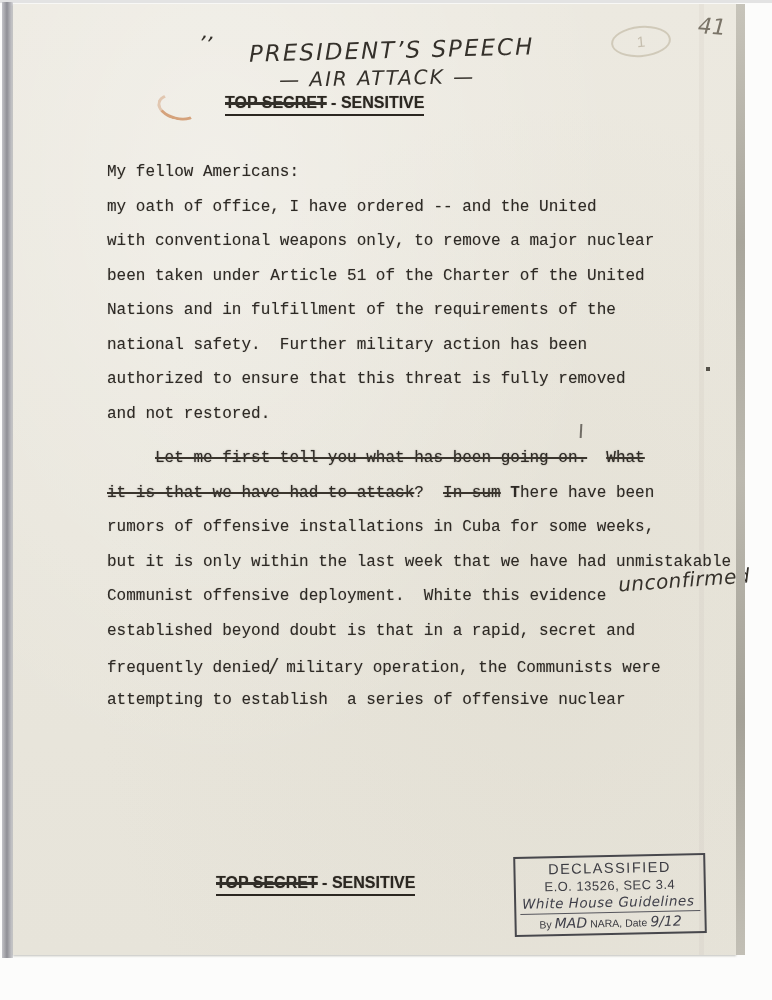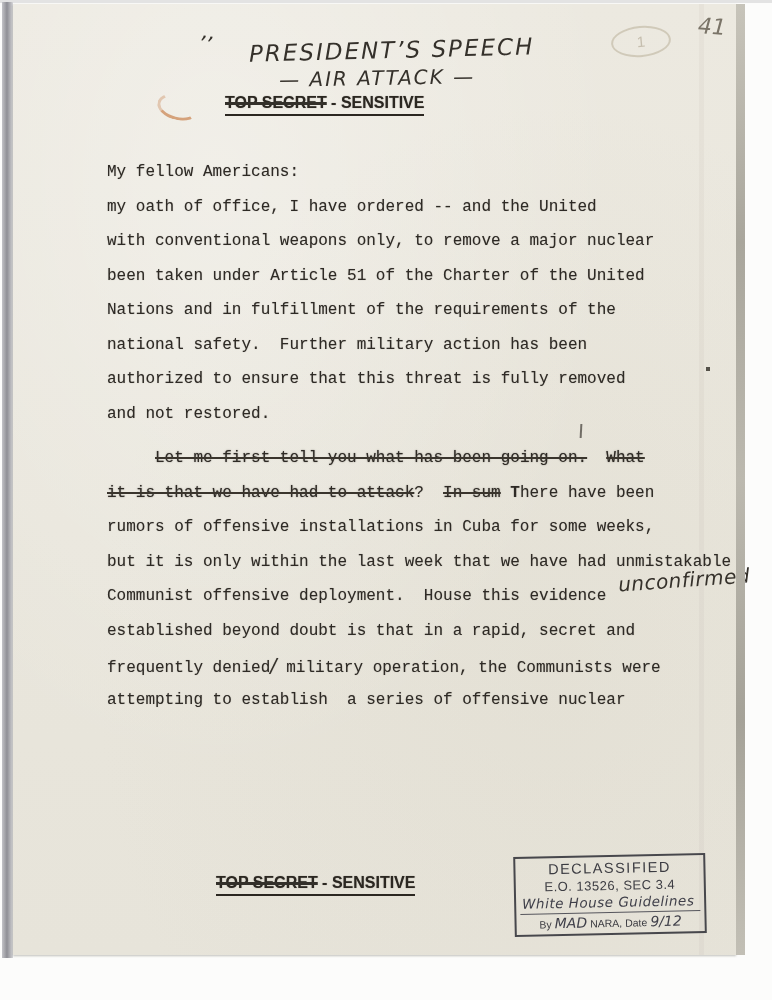--- a/index.html
+++ b/index.html
@@ -124,21 +124,21 @@
         <div class="tline"><span>with conventional weapons only, to remove a major nuclear</span></div>
         <div class="tline"><span>been taken under Article 51 of the Charter of the United</span></div>
         <div class="tline"><span>Nations and in fulfillment of the requirements of the</span></div>
         <div class="tline"><span>national safety.  Further military action has been</span></div>
         <div class="tline"><span>authorized to ensure that this threat is fully removed</span></div>
         <div class="tline"><span>and not restored.</span></div>
         <div class="tline gap"><span>     </span><span class="seg-strike">Let me first tell you what has been going on.</span><span>  </span><span class="seg-strike">What</span></div>
         <div class="tline"><span class="seg-strike">it is that we have had to attack</span><span>?  </span><span class="seg-strike">In sum</span><span> </span><span class="seg-bold">T</span><span>here have been</span></div>
         <div class="tline"><span>rumors of offensive installations in Cuba for some weeks,</span></div>
         <div class="tline"><span>but it is only within the last week that we have had unmistakable</span></div>
-        <div class="tline"><span>Communist offensive deployment.  House this evidence</span></div>
+        <div class="tline"><span>Communist offensive deployment.  White this evidence</span></div>
         <div class="tline"><span>established beyond doubt is that in a rapid, secret and</span></div>
         <div class="tline"><span>frequently denied</span><span class="seg-hand">/</span><span> military operation, the Communists were</span></div>
         <div class="tline"><span>attempting to establish  a series of offensive nuclear</span></div>
       </div>
 
     <div class="hw-margin-note hand">unconfirmed</div>
 
     <div class="tick-mark"></div>
     <div class="ink-dot"></div>
 

